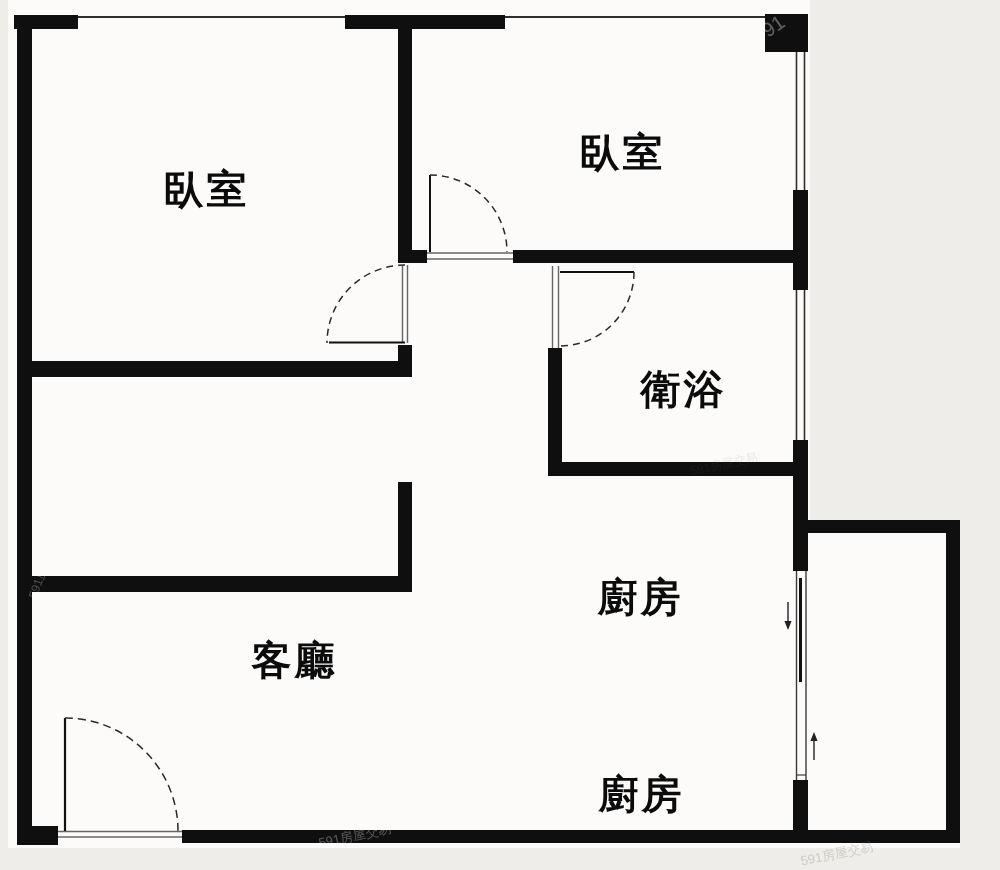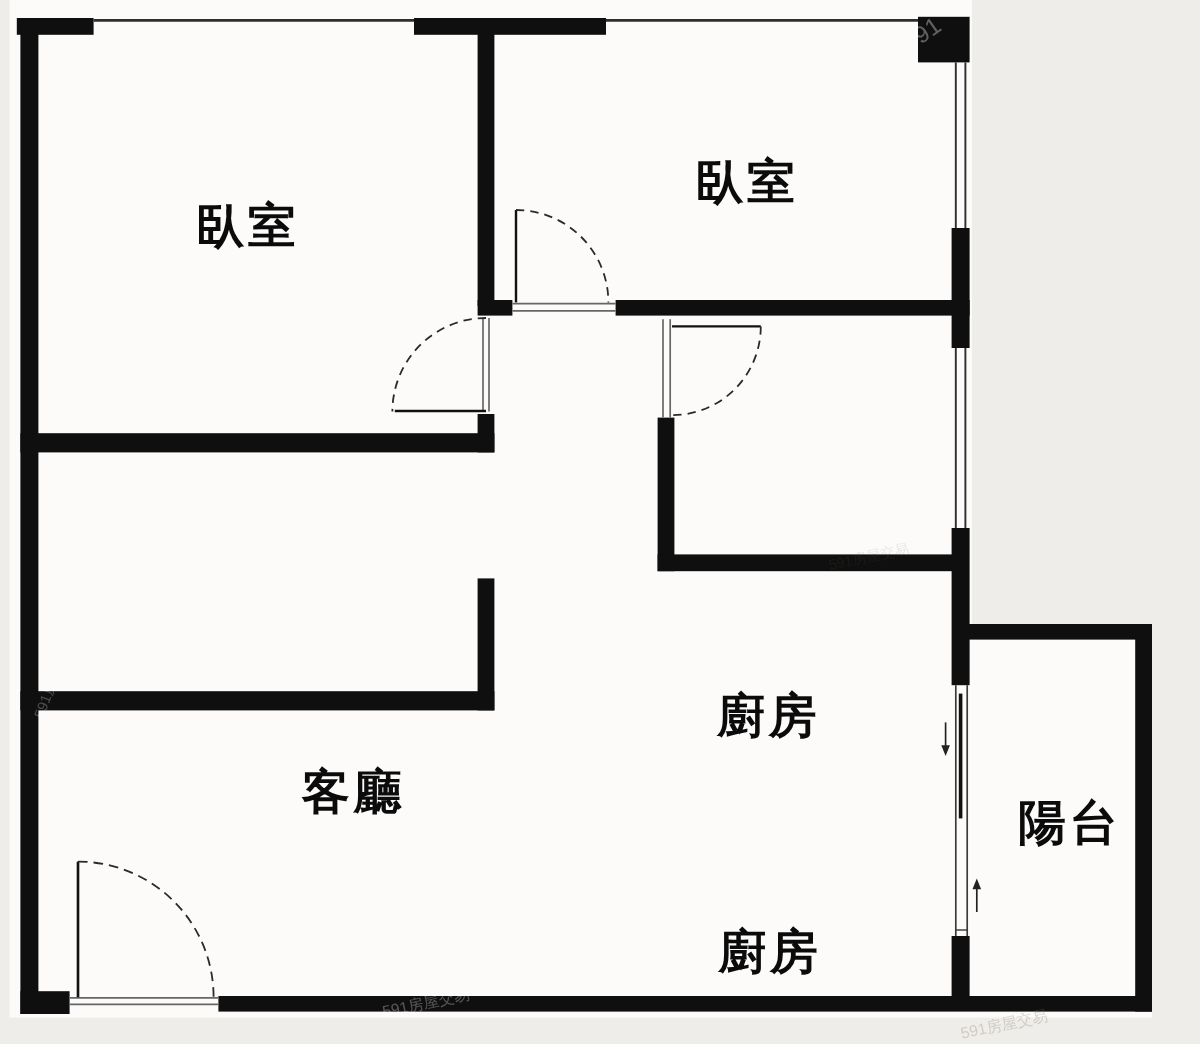--- a/index.html
+++ b/index.html
@@ -116,24 +116,24 @@
       <path d="M 788 630 L 784.4 621 L 791.6 621 Z" fill="#222"></path>
     </g>
     <g>
       <line x1="814" y1="760" x2="814" y2="739" stroke="#222" stroke-width="1.4"></line>
       <path d="M 814 732 L 810.4 741 L 817.6 741 Z" fill="#222"></path>
     </g>
   </svg>
 
   <div class="room-label lbl-0">臥室</div>
   <div class="room-label lbl-1">臥室</div>
+  <div class="room-label lbl-3">衛浴</div>
   <div class="room-label lbl-4">客廳</div>
   <div class="room-label lbl-5">廚房</div>
   <div class="room-label lbl-6">廚房</div>
-  <div class="room-label lbl-7">陽台</div>
 
   <div class="wm wm-a">91</div>
   <div class="wm wm-b">591房屋交易</div>
   <div class="wm wm-c">591房屋交易</div>
   <div class="wm wm-d">591房屋交易</div>
   <div class="wm wm-e">591房屋交易</div>
 
 </div>
 
 </body></html>

